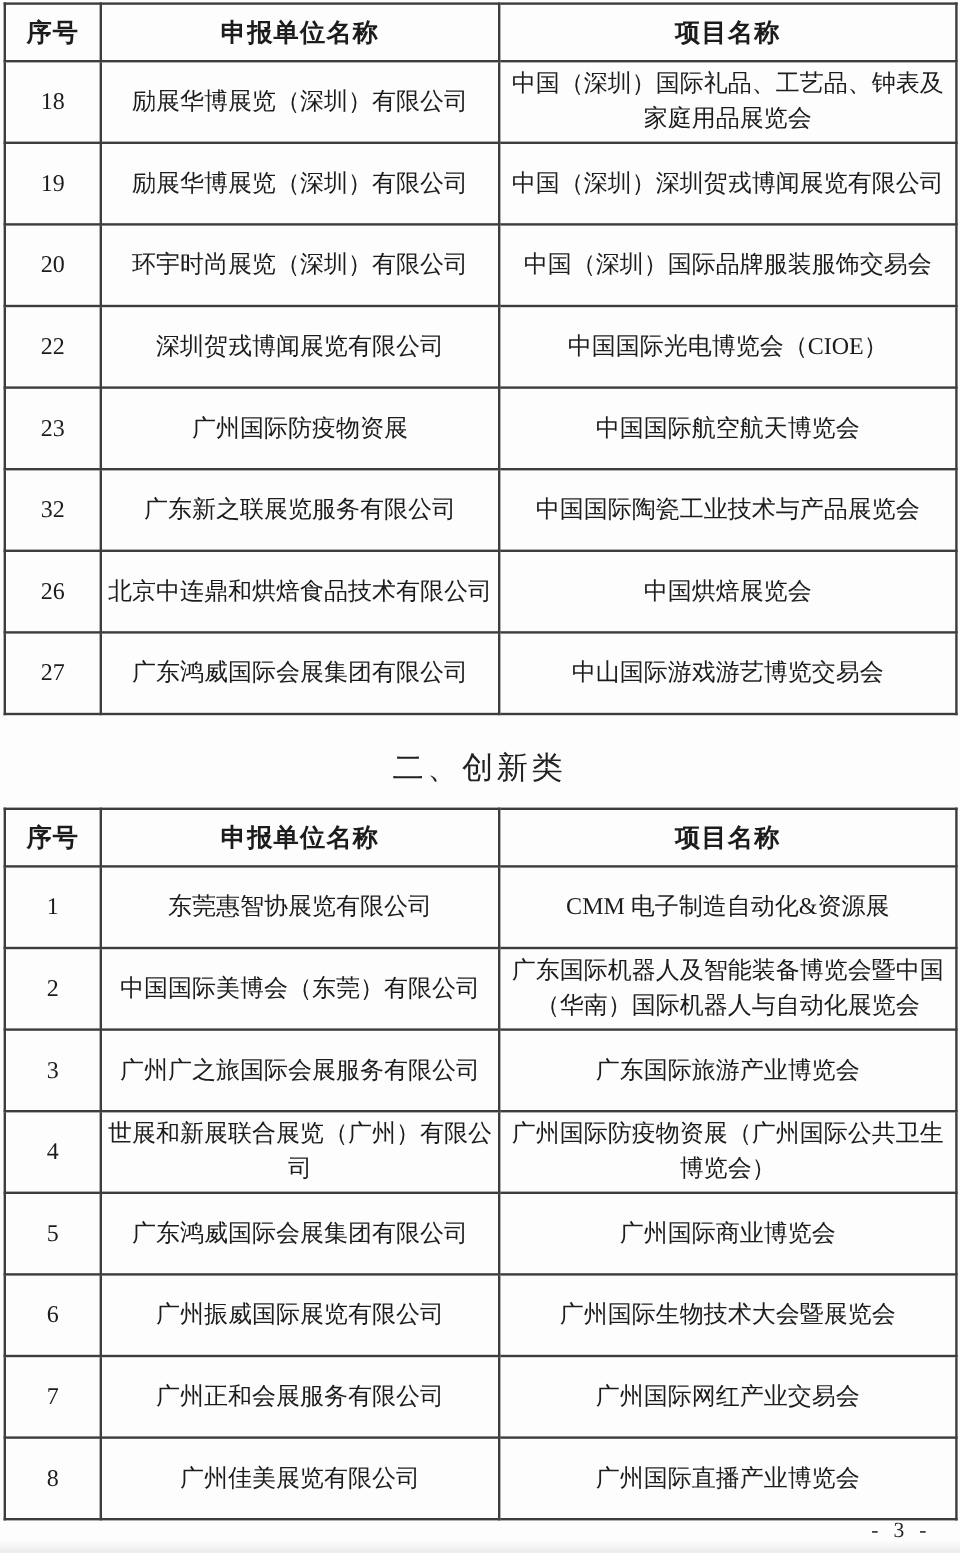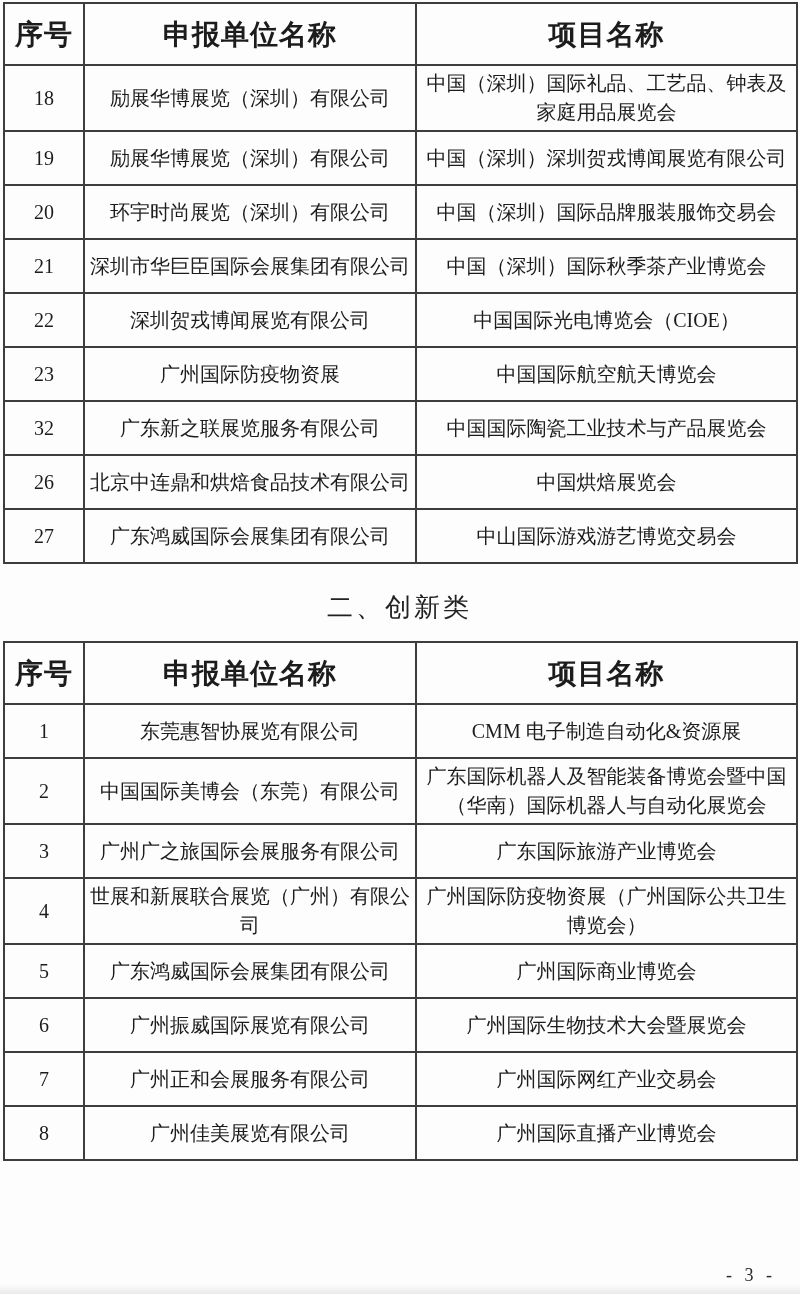--- a/index.html
+++ b/index.html
@@ -32,25 +32,25 @@
     border: 2px solid #3d3d3d;
     text-align: center;
     vertical-align: middle;
     padding: 3px 3px;
     font-size: 20px;
     line-height: 29px;
     font-weight: normal;
   }
   table.doc-table thead th {
     font-weight: bold;
-    height: 62px;
-    font-size: 28px;
+    height: 48px;
+    font-size: 21px;
     letter-spacing: 1px;
   }
-  table.doc-table tbody tr { height: 54px; }
+  table.doc-table tbody tr { height: 68px; }
   .num-cell { font-family: "Liberation Serif", "DejaVu Serif", serif; }
   .section-heading {
     text-align: center;
     font-family: "Liberation Sans", "DejaVu Sans", sans-serif;
     font-weight: normal;
     font-size: 26px;
     color: #222222;
     margin-top: 26px;
     margin-bottom: 16px;
     letter-spacing: 3px;
@@ -100,25 +100,20 @@
         <td class="num-cell">19</td>
         <td>励展华博展览（深圳）有限公司</td>
         <td>中国（深圳）深圳贺戎博闻展览有限公司</td>
       </tr>
       <tr>
         <td class="num-cell">20</td>
         <td>环宇时尚展览（深圳）有限公司</td>
         <td>中国（深圳）国际品牌服装服饰交易会</td>
       </tr>
       <tr>
-        <td class="num-cell">21</td>
-        <td>深圳市华巨臣国际会展集团有限公司</td>
-        <td>中国（深圳）国际秋季茶产业博览会</td>
-      </tr>
-      <tr>
         <td class="num-cell">22</td>
         <td>深圳贺戎博闻展览有限公司</td>
         <td>中国国际光电博览会（CIOE）</td>
       </tr>
       <tr>
         <td class="num-cell">23</td>
         <td>广州国际防疫物资展</td>
         <td>中国国际航空航天博览会</td>
       </tr>
       <tr>

